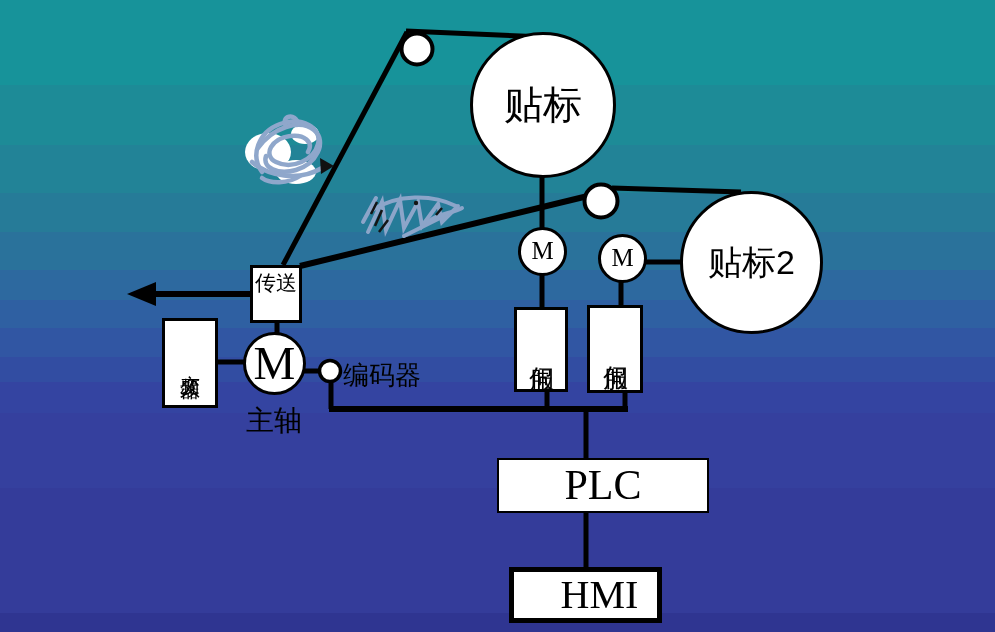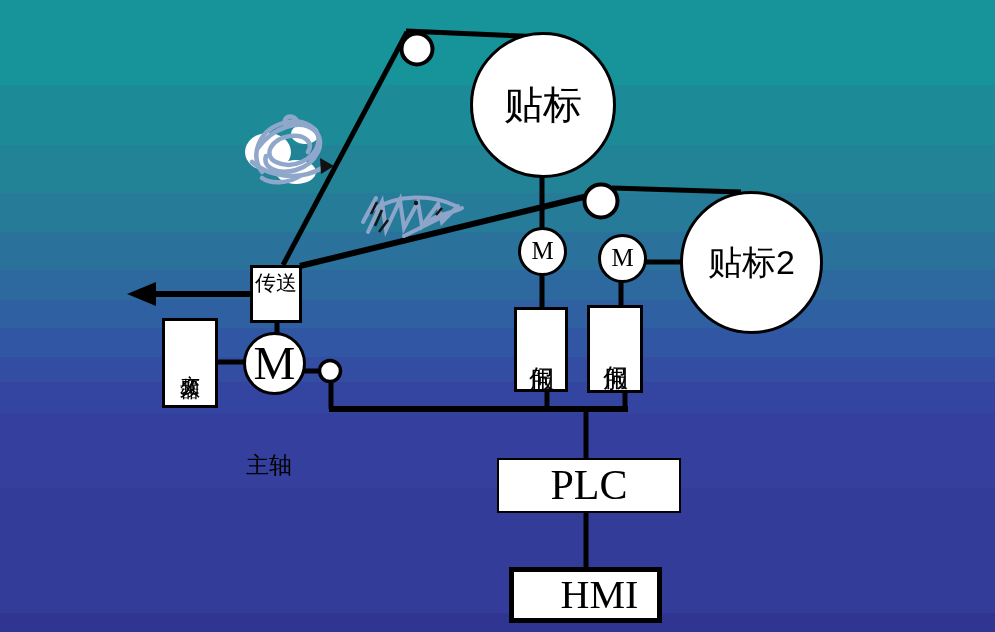--- a/index.html
+++ b/index.html
@@ -29,23 +29,23 @@
   
   #roller1{left:470px;top:32px;width:146px;height:146px;font-size:39px;}
   #roller2{left:680px;top:191px;width:143px;height:143px;font-size:34px;text-align:center;}
   #motor1{left:518px;top:227px;width:49px;height:49px;font-size:25px;}
   #motor2{left:598px;top:234px;width:49px;height:49px;font-size:25px;}
   #motorMain{left:243px;top:332px;width:63px;height:63px;font-size:47px;}
   #conveyor{left:250px;top:265px;width:52px;height:58px;font-size:21px;align-items:flex-start;padding-top:4px;}
   #inverter{left:162px;top:318px;width:56px;height:90px;font-size:20px;}
   #servo1{left:514px;top:307px;width:54px;height:85px;font-size:25px;}
   #servo2{left:587px;top:305px;width:56px;height:88px;font-size:25px;}
-  #plc{left:497px;top:458px;width:184px;height:55px;border-width:2px;font-size:42px;}
+  #plc{left:497px;top:458px;width:212px;height:55px;border-width:2px;font-size:42px;}
   #hmi{left:509px;top:567px;width:153px;height:56px;border-width:5px;font-size:40px;padding-left:28px;}
-  #spindleLabel{left:246px;top:402px;font-size:23px;margin-top:48px;}
+  #spindleLabel{left:246px;top:402px;font-size:28px;}
   #encoderLabel{left:343px;top:358px;font-size:26px;}
 </style>
 </head>
 <body>
 
 <div id="stage" style="background: linear-gradient(rgb(23, 147, 154) 0px, rgb(23, 147, 154) 85px, rgb(29, 139, 151) 85px, rgb(29, 139, 151) 145px, rgb(34, 131, 151) 145px, rgb(34, 131, 151) 193px, rgb(38, 123, 152) 193px, rgb(38, 123, 152) 232px, rgb(42, 114, 155) 232px, rgb(42, 114, 155) 270px, rgb(45, 105, 159) 270px, rgb(45, 105, 159) 300px, rgb(47, 96, 162) 300px, rgb(47, 96, 162) 328px, rgb(49, 86, 163) 328px, rgb(49, 86, 163) 357px, rgb(50, 77, 162) 357px, rgb(50, 77, 162) 382px, rgb(52, 68, 161) 382px, rgb(52, 68, 161) 413px, rgb(53, 64, 158) 413px, rgb(53, 64, 158) 488px, rgb(52, 60, 154) 488px, rgb(52, 60, 154) 613px, rgb(47, 53, 145) 613px, rgb(47, 53, 145) 632px);">
 
   <svg id="wires" width="995" height="632" viewBox="0 0 995 632">
 
     <g stroke="#000" stroke-width="5" fill="none">
@@ -150,14 +150,15 @@
 
   <div id="plc" class="node serifF">
     <span>PLC</span>
   </div>
 
   <div id="hmi" class="node serifF">
     <span>HMI</span>
   </div>
 
   <div id="spindleLabel" class="freelabel">主轴</div>
+  <div id="encoderLabel" class="freelabel">编码器</div>
 
 </div>
 
 </body></html>

